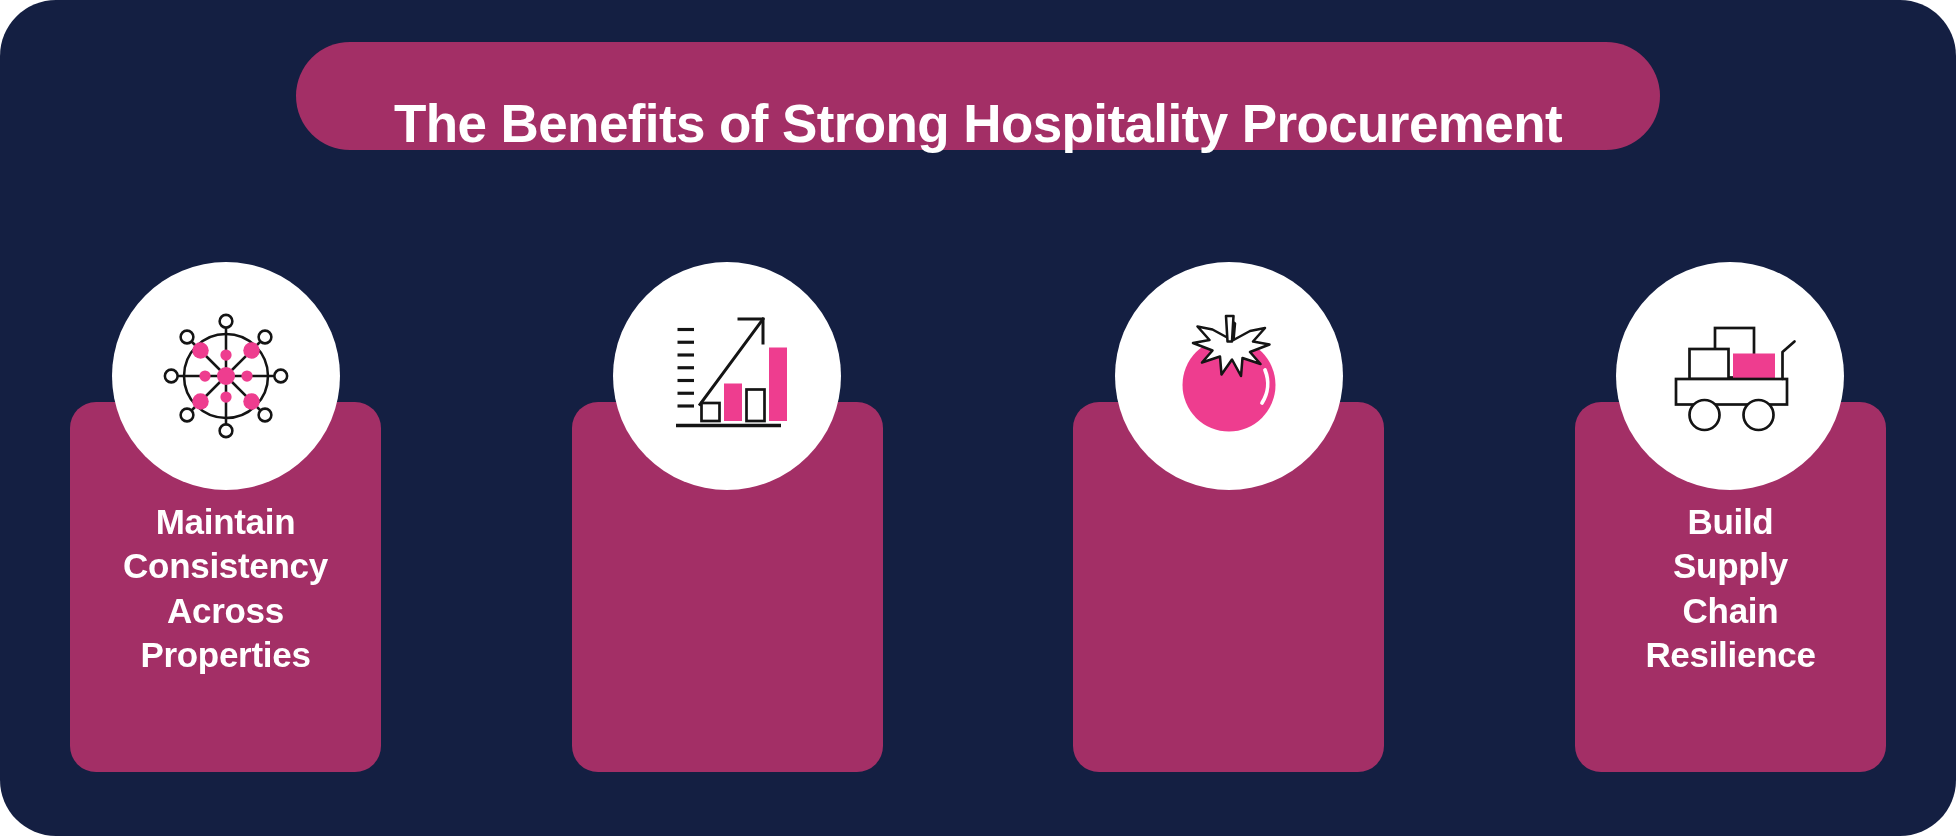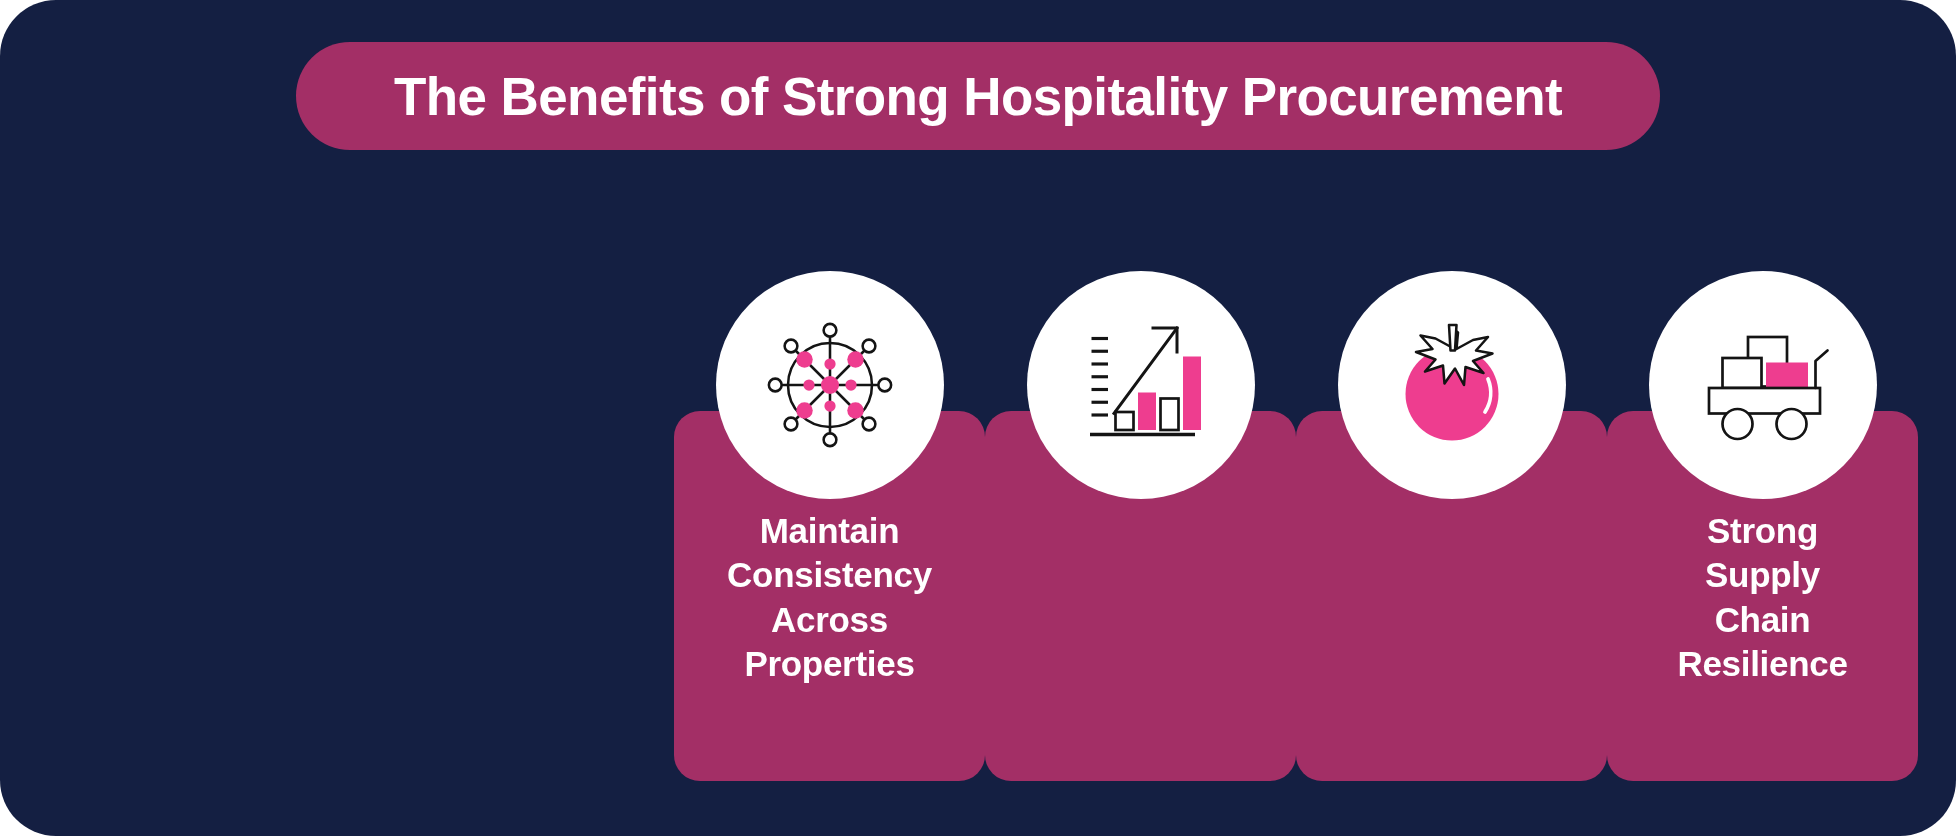--- a/index.html
+++ b/index.html
@@ -27,42 +27,41 @@
   
   .title-pill {
     position: absolute;
     left: 296px;
     top: 42px;
     width: 1364px;
     height: 108px;
     background: #a32f66;
     border-radius: 54px;
     display: flex;
-    align-items: center;
+    align-items: flex-end;
     justify-content: center;
   }
   .title-text {
     color: #ffffff;
     font-size: 53px;
     font-weight: bold;
     letter-spacing: -0.6px;
     white-space: nowrap;
     line-height: 1;
   }
 
   
   .cards {
     position: absolute;
     left: 70px;
-    top: 411px;
+    top: 402px;
     width: 1816px;
     height: 370px;
     display: flex;
-    justify-content: flex-end;
-    margin-left: 32px;
+    justify-content: space-between;
   }
   .card {
     position: relative;
     width: 311px;
     height: 370px;
     background: #a32f66;
     border-radius: 26px;
     box-sizing: border-box;
     display: flex;
     align-items: flex-start;
@@ -214,20 +213,20 @@
           <rect x="28" y="104" width="148" height="34" fill="#ffffff" stroke="#141414" stroke-width="3.6"></rect>
 
           <path d="M170 104 v-36 l16 -14" fill="none" stroke="#141414" stroke-width="3.6" stroke-linecap="round" stroke-linejoin="round"></path>
 
           <g stroke="#141414" stroke-width="3.6" fill="#ffffff">
             <circle cx="66" cy="152" r="20"></circle>
             <circle cx="138" cy="152" r="20"></circle>
           </g>
         </svg>
       </div>
-      <div class="card-label">Strong
+      <div class="card-label">Build
 Supply
 Chain
 Resilience</div>
     </div>
 
   </div>
 </div>
 
 </body></html>

